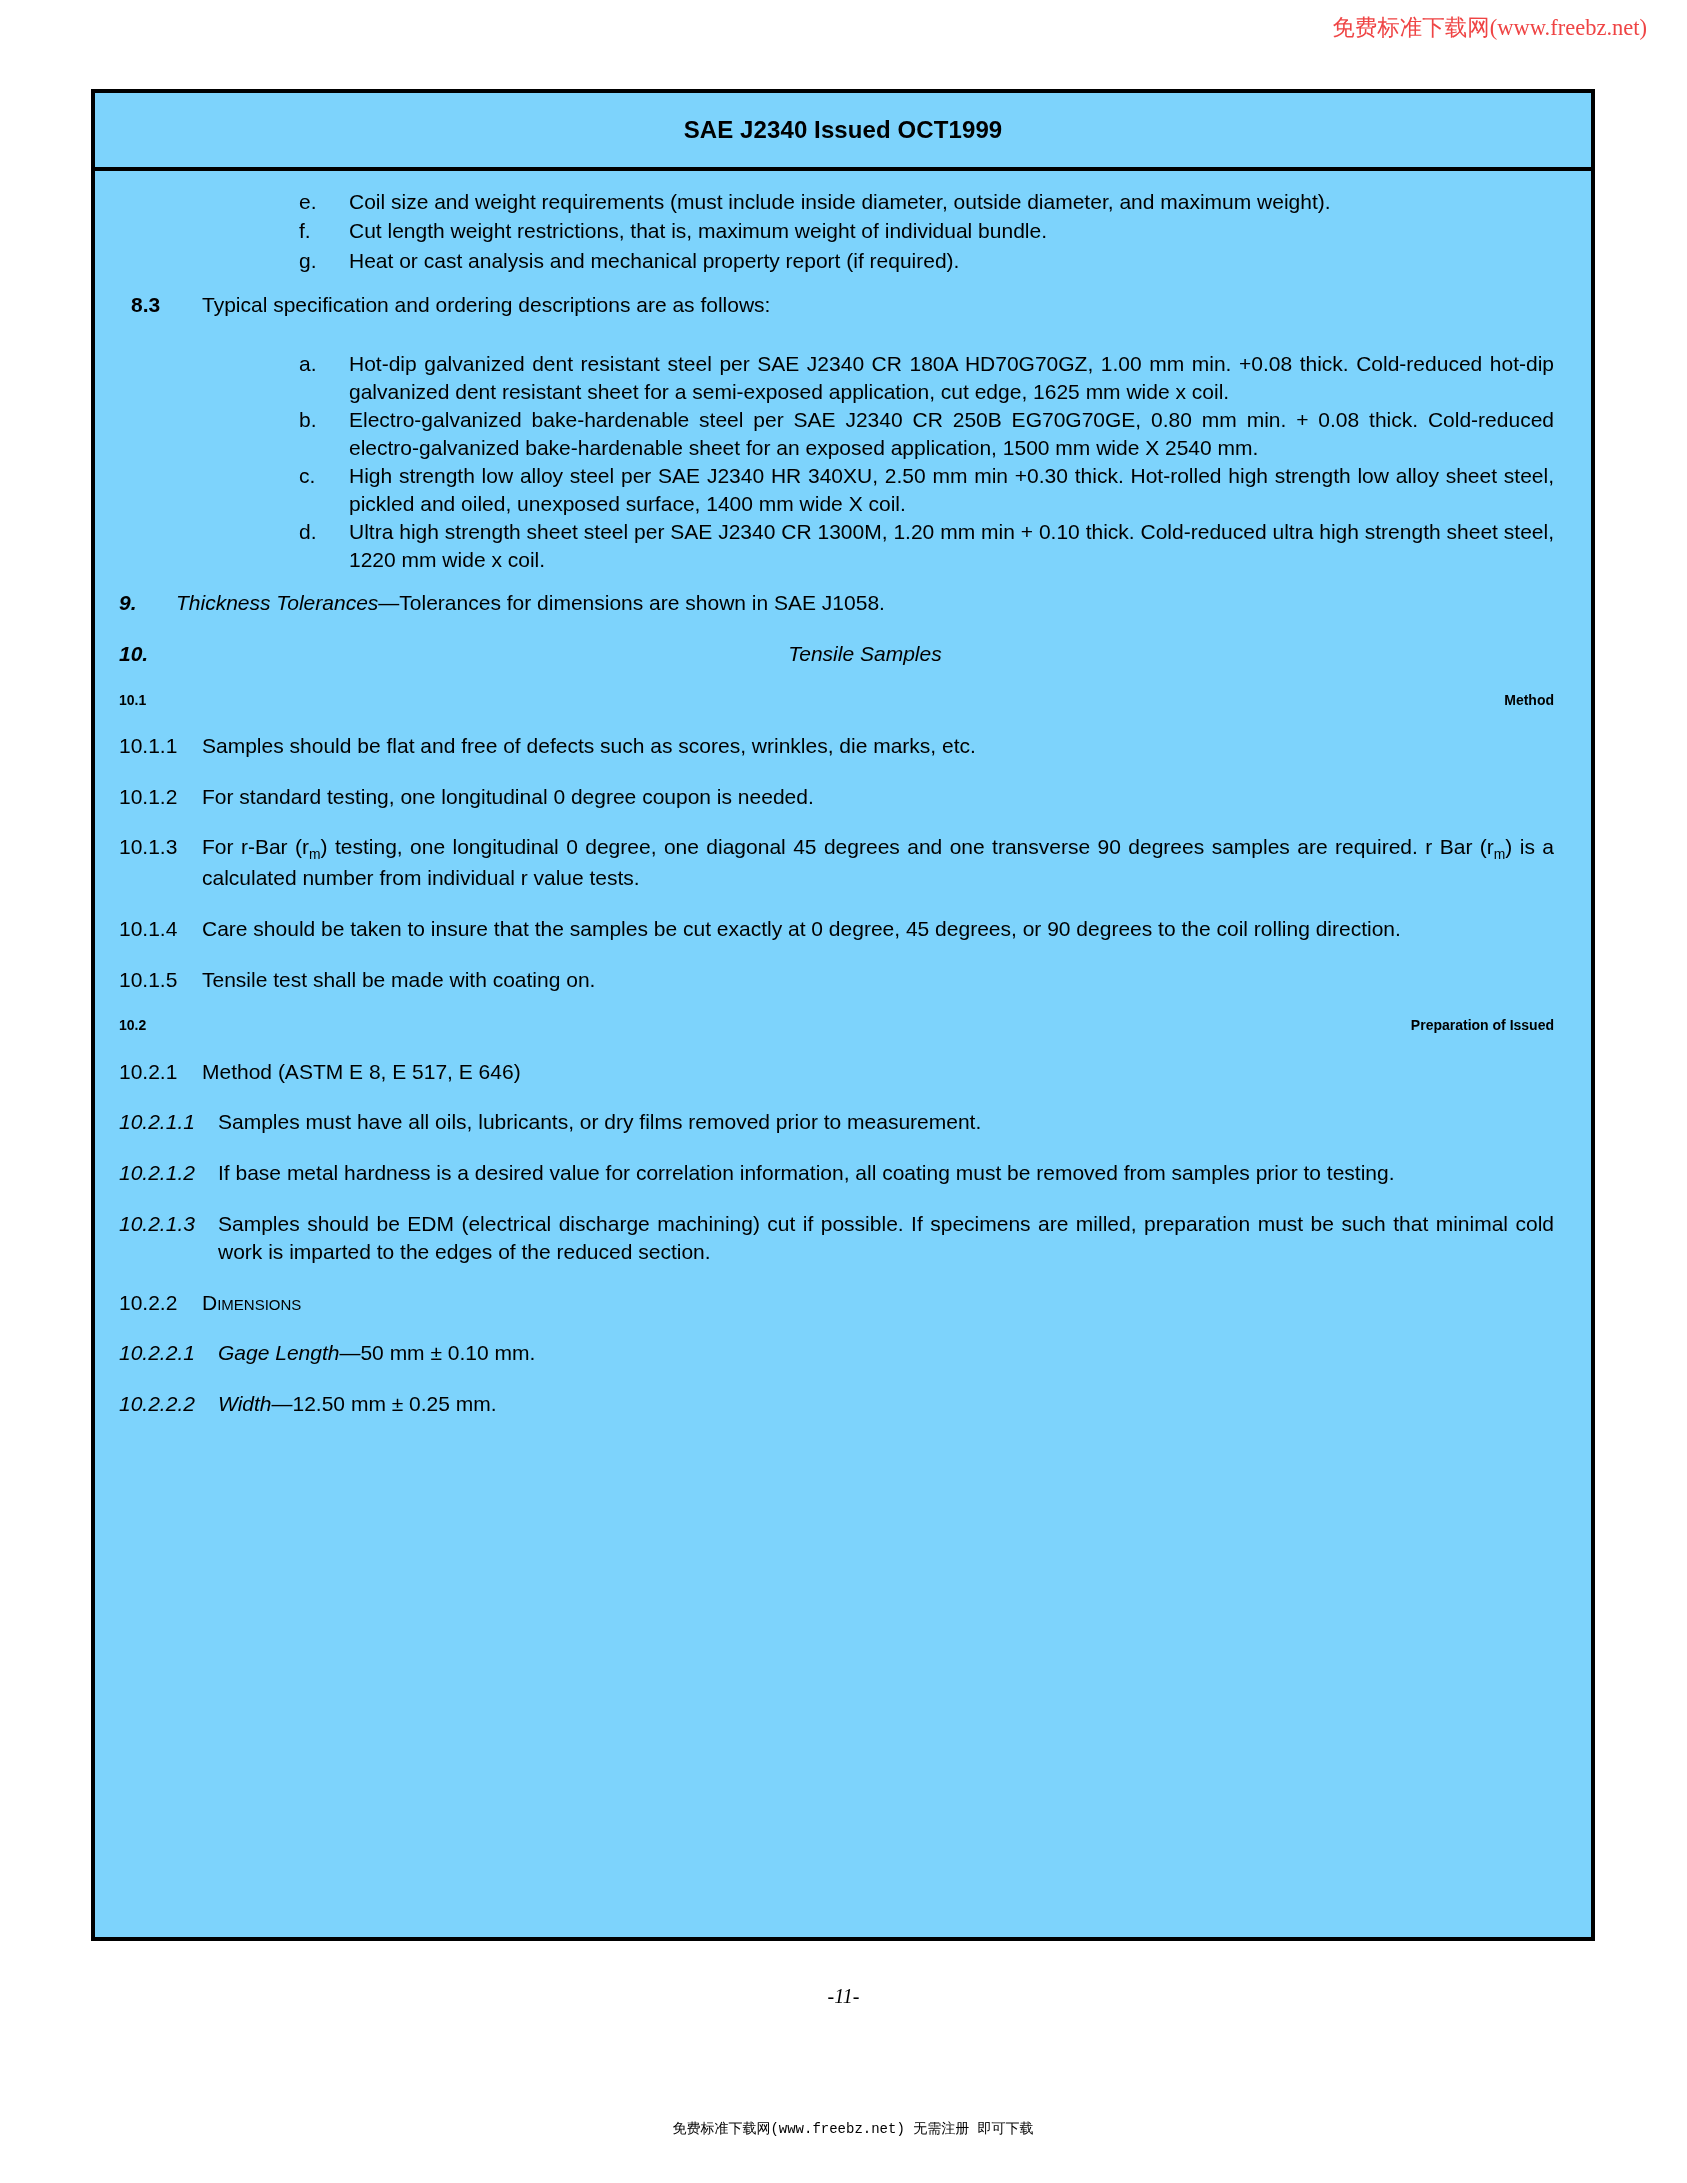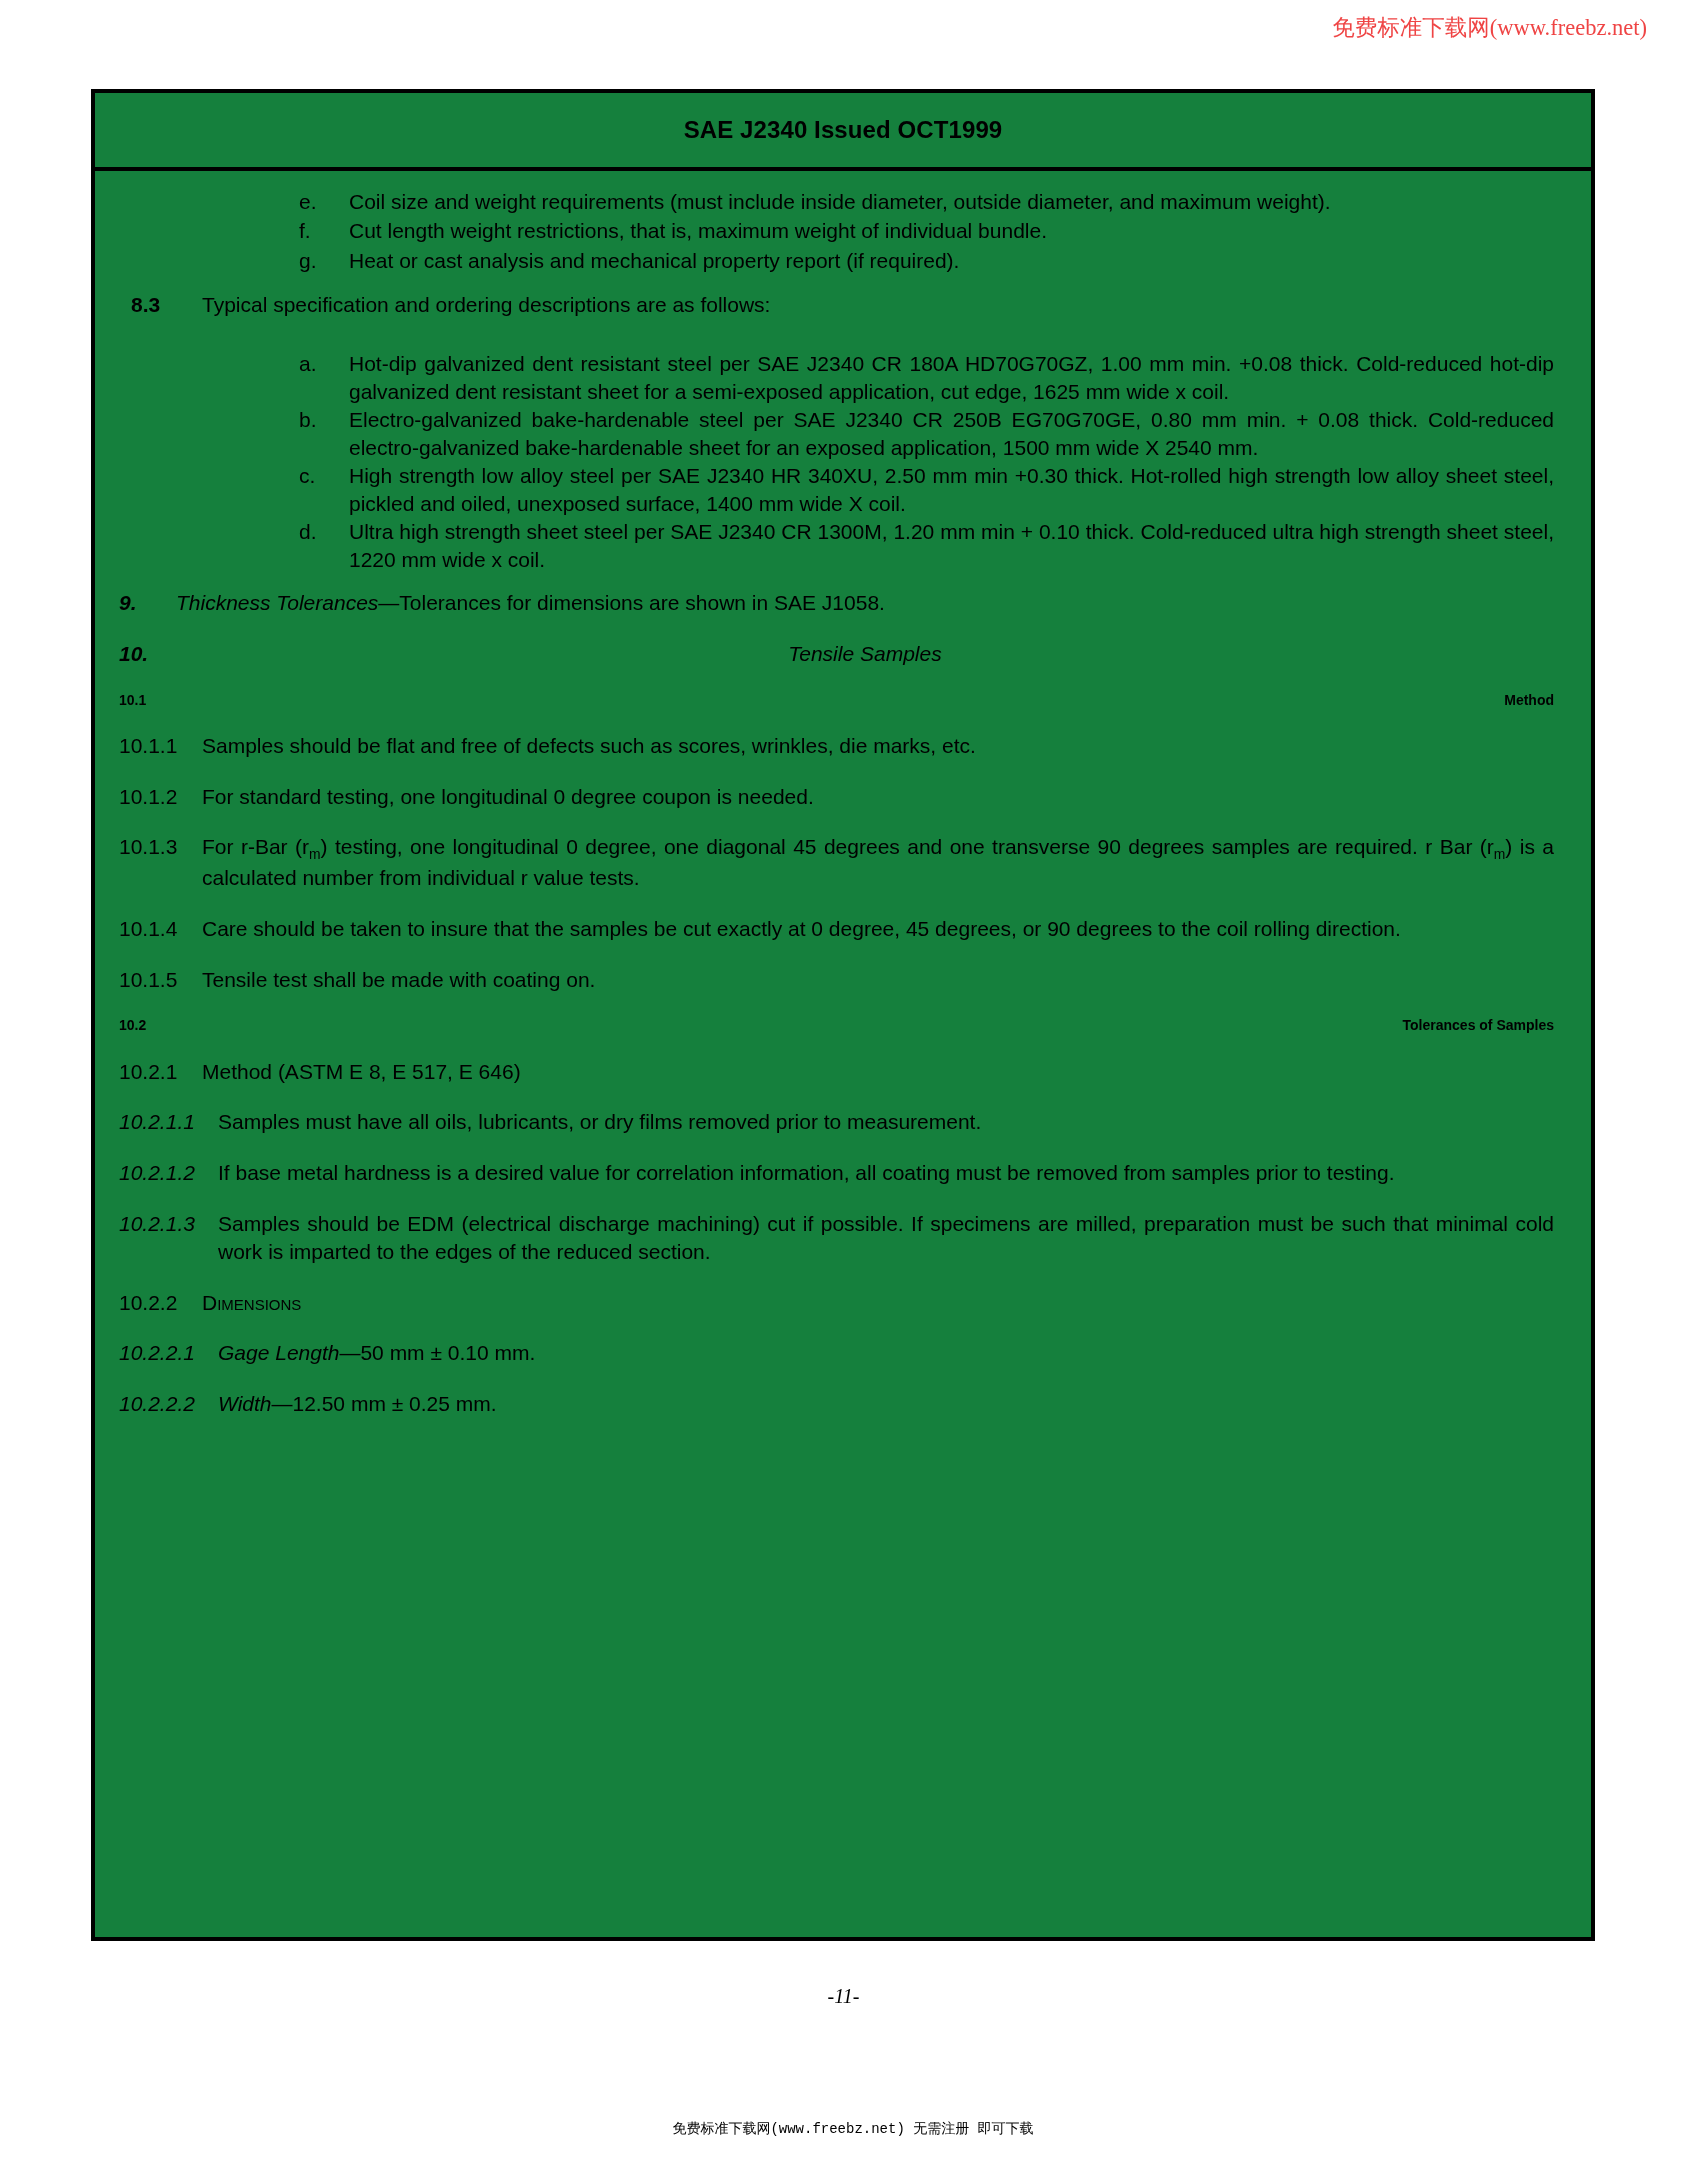--- a/index.html
+++ b/index.html
@@ -30,21 +30,21 @@
 
   
   .page-frame {
     position: absolute;
     left: 91px;
     top: 89px;
     width: 1504px;
     height: 1852px;
     border: 4.6px solid #000;
     box-sizing: border-box;
-    background: #15803d;
+    background: #7dd3fc;
   }
 
   .header-band {
     height: 78px;
     border-bottom: 4.6px solid #000;
     box-sizing: border-box;
     display: flex;
     align-items: center;
     justify-content: center;
   }
@@ -280,21 +280,21 @@
 
     <div class="para">
       <span class="num">10.1.5</span>
       <span class="txt nojust">Tensile test shall be made with coating on.</span>
     </div>
 
     <div class="gap-sm"></div>
 
     <div class="sub-head">
       <span class="num">10.2</span>
-      <span class="txt">Tolerances of Samples</span>
+      <span class="txt">Preparation of Issued</span>
     </div>
 
     <div class="gap-sm"></div>
 
     <div class="para">
       <span class="num">10.2.1</span>
       <span class="txt nojust">Method (ASTM E 8, E 517, E 646)</span>
     </div>
 
     <div class="gap-sm"></div>

